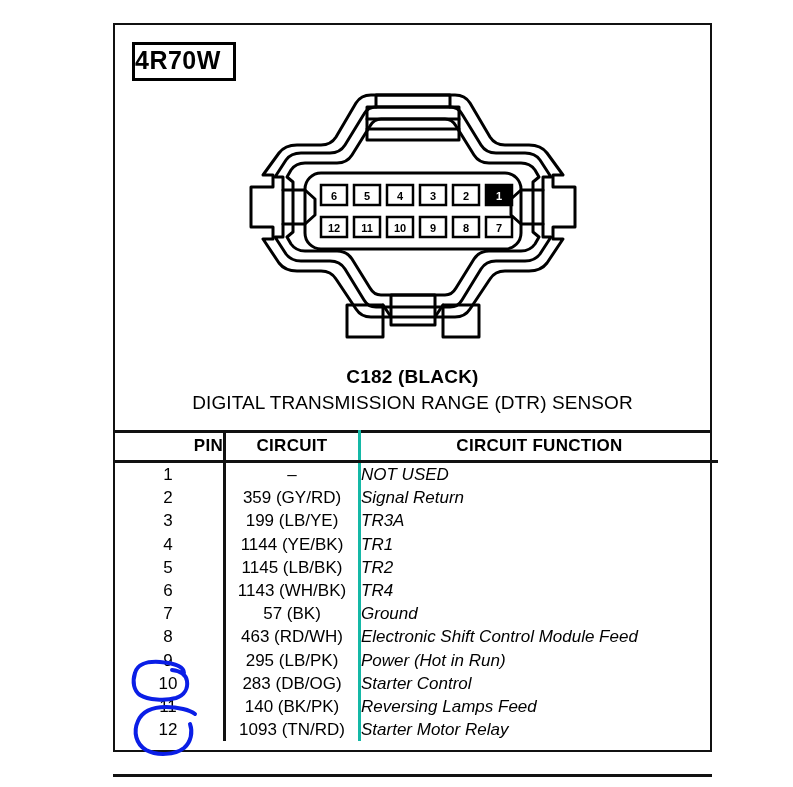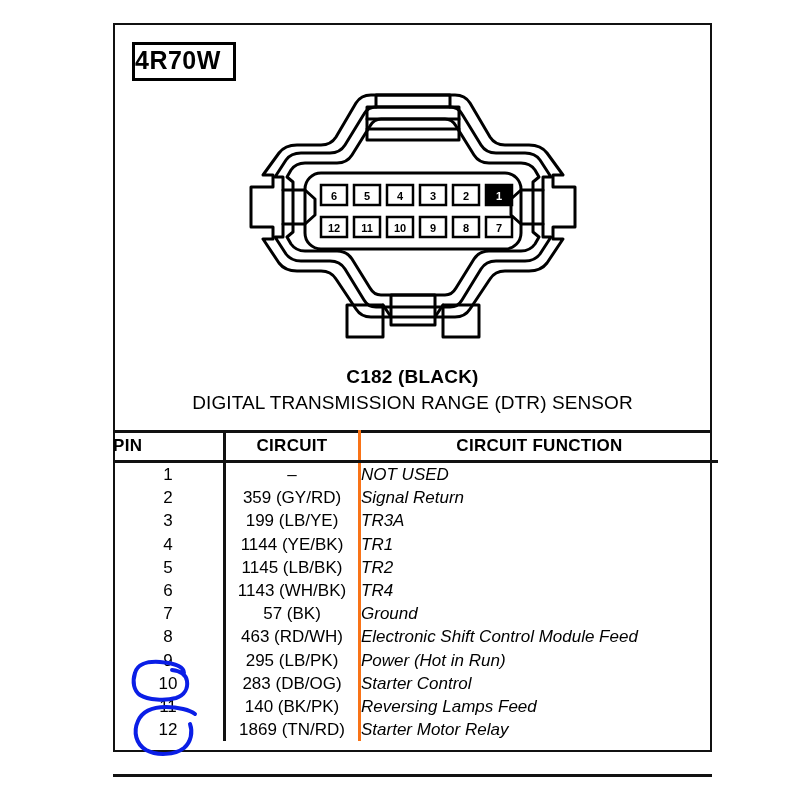--- a/index.html
+++ b/index.html
@@ -107,30 +107,30 @@
   }
   #pinout-table thead th {
     height: 30px;
     font-weight: bold;
     letter-spacing: 0.3px;
     border-bottom: 3px solid #111111;
   }
   #pinout-table tbody td {
     height: 23.2px;
   }
-  .col-pin   { width: 110px; text-align: left; }
+  .col-pin   { width: 110px; text-align: right; }
   .col-circ  { width: 132px; }
   .col-func  { width: 357px; }
 
   td.col-pin  { text-align: center; font-size: 17px; }
   td.col-circ { text-align: center; }
   td.col-func { text-align: left; padding-left: 10px; font-style: italic; }
 
   .vline-1 { border-right: 3px solid #111111; }
-  .vline-2 { border-right: 3px solid #f97316; margin-top: 28px; }
+  .vline-2 { border-right: 3px solid #14b8a6; margin-top: 28px; }
 
   #table-bottom-rule {
     position: absolute;
     left: -2px;
     top: 749px;
     width: 599px;
     height: 0;
     border-top: 3px solid #111111;
   }
 
@@ -416,21 +416,21 @@
           <td class="col-circ vline-2">283 (DB/OG)</td>
           <td class="col-func">Starter Control</td>
         </tr>
         <tr>
           <td class="col-pin vline-1">11</td>
           <td class="col-circ vline-2">140 (BK/PK)</td>
           <td class="col-func">Reversing Lamps Feed</td>
         </tr>
         <tr>
           <td class="col-pin vline-1">12</td>
-          <td class="col-circ vline-2">1869 (TN/RD)</td>
+          <td class="col-circ vline-2">1093 (TN/RD)</td>
           <td class="col-func">Starter Motor Relay</td>
         </tr>
       </tbody>
   </table>
 
   <div id="table-bottom-rule"></div>
 </div>
 
 <svg id="annotation-layer" viewBox="0 0 793 787">
   <g fill="none" stroke="#0a1ee6" stroke-width="4" stroke-linecap="round" stroke-linejoin="round">

